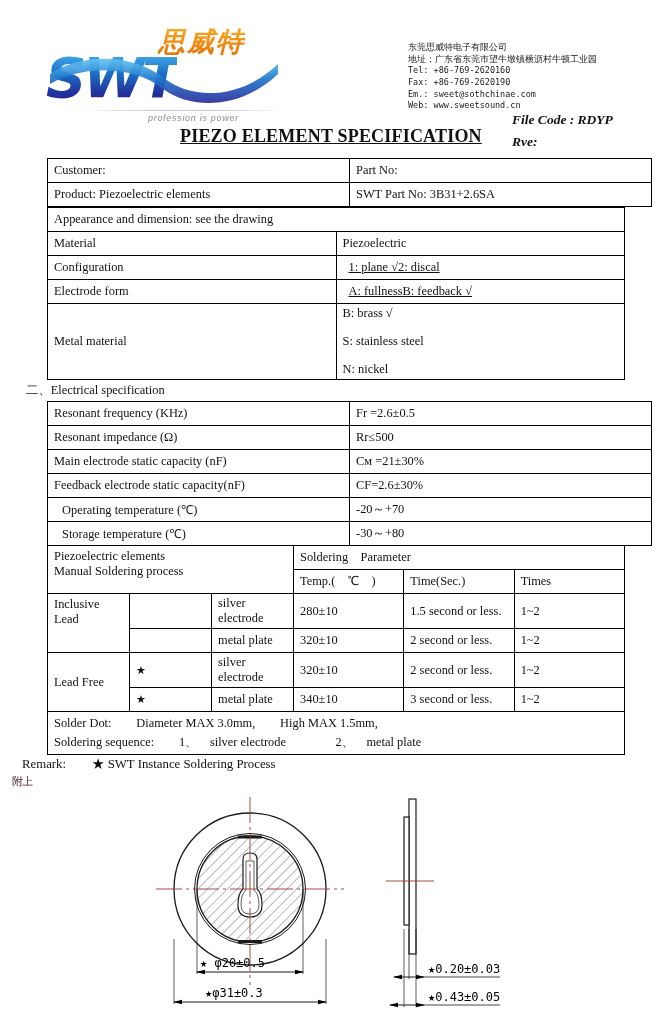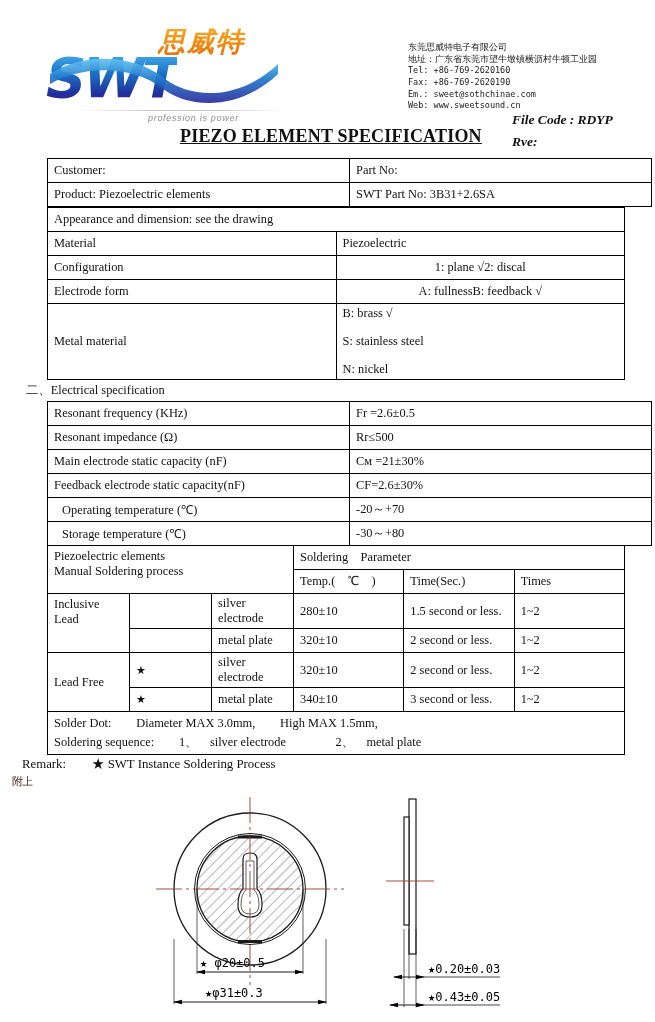--- a/index.html
+++ b/index.html
@@ -85,21 +85,21 @@
     padding:2px 6px;
     height:19px;
     vertical-align:middle;
   }
   .sec-label{
     margin:2px 0 2px 26px;
     font-size:12.4px;
   }
   .ctr{text-align:left;}
   .spread{
-    display:flex;justify-content:center;padding:0 6px;
+    display:flex;justify-content:flex-start;padding:0 6px;text-decoration:underline;
   }
   .spread3{
     display:flex;justify-content:center;gap:13px;flex-direction:column;
   }
   .star{font-family:"DejaVu Sans", sans-serif;font-size:11px;}
 
   .note-line{
     margin-left:22px;font-size:12.8px;line-height:19px;
   }
   .glyph-cn{

